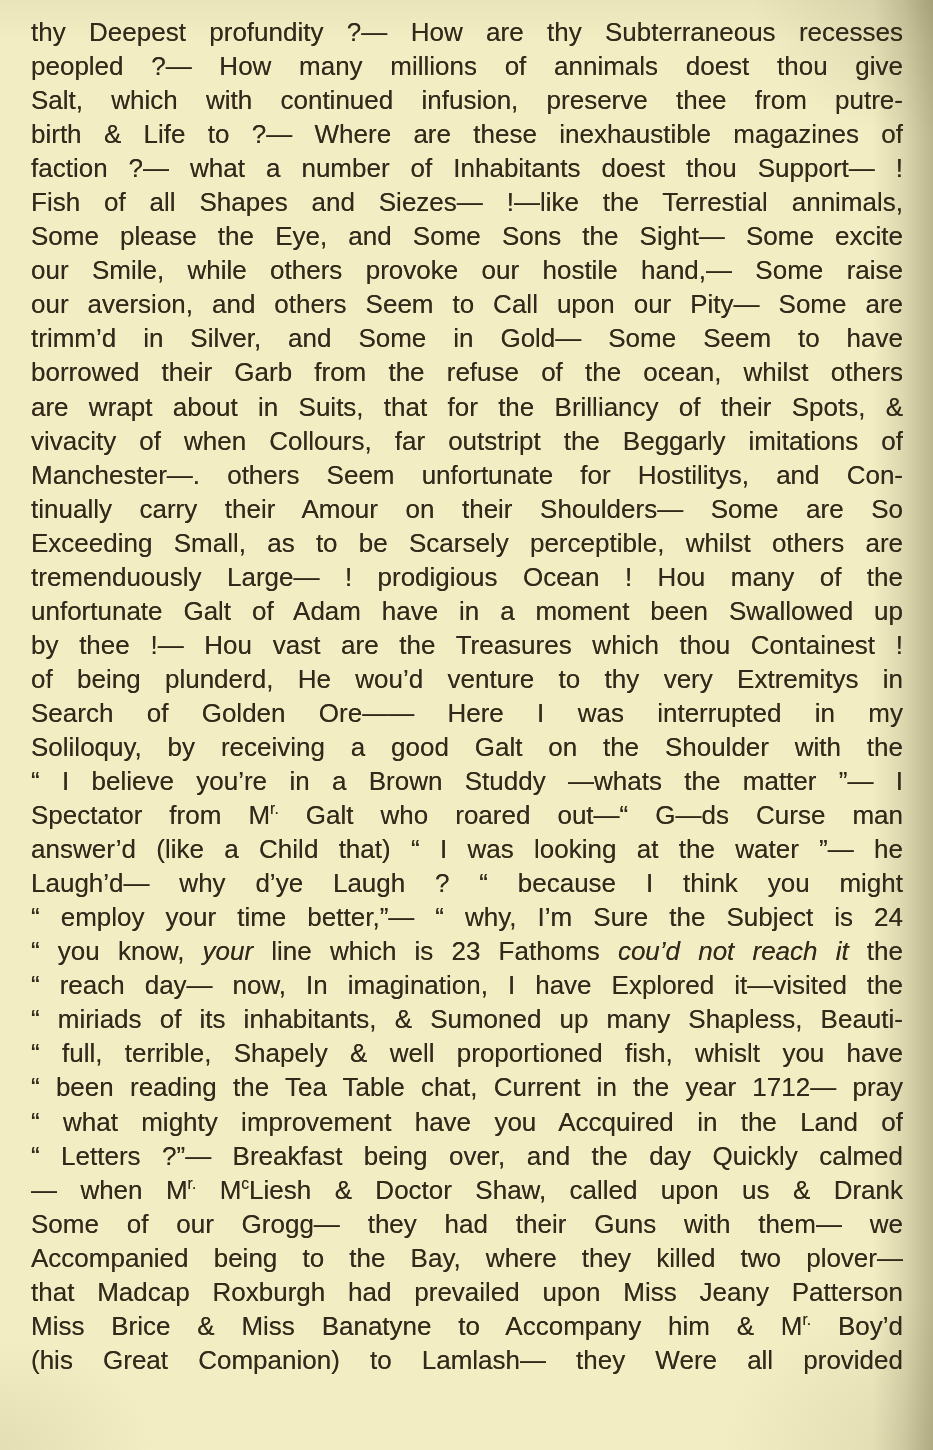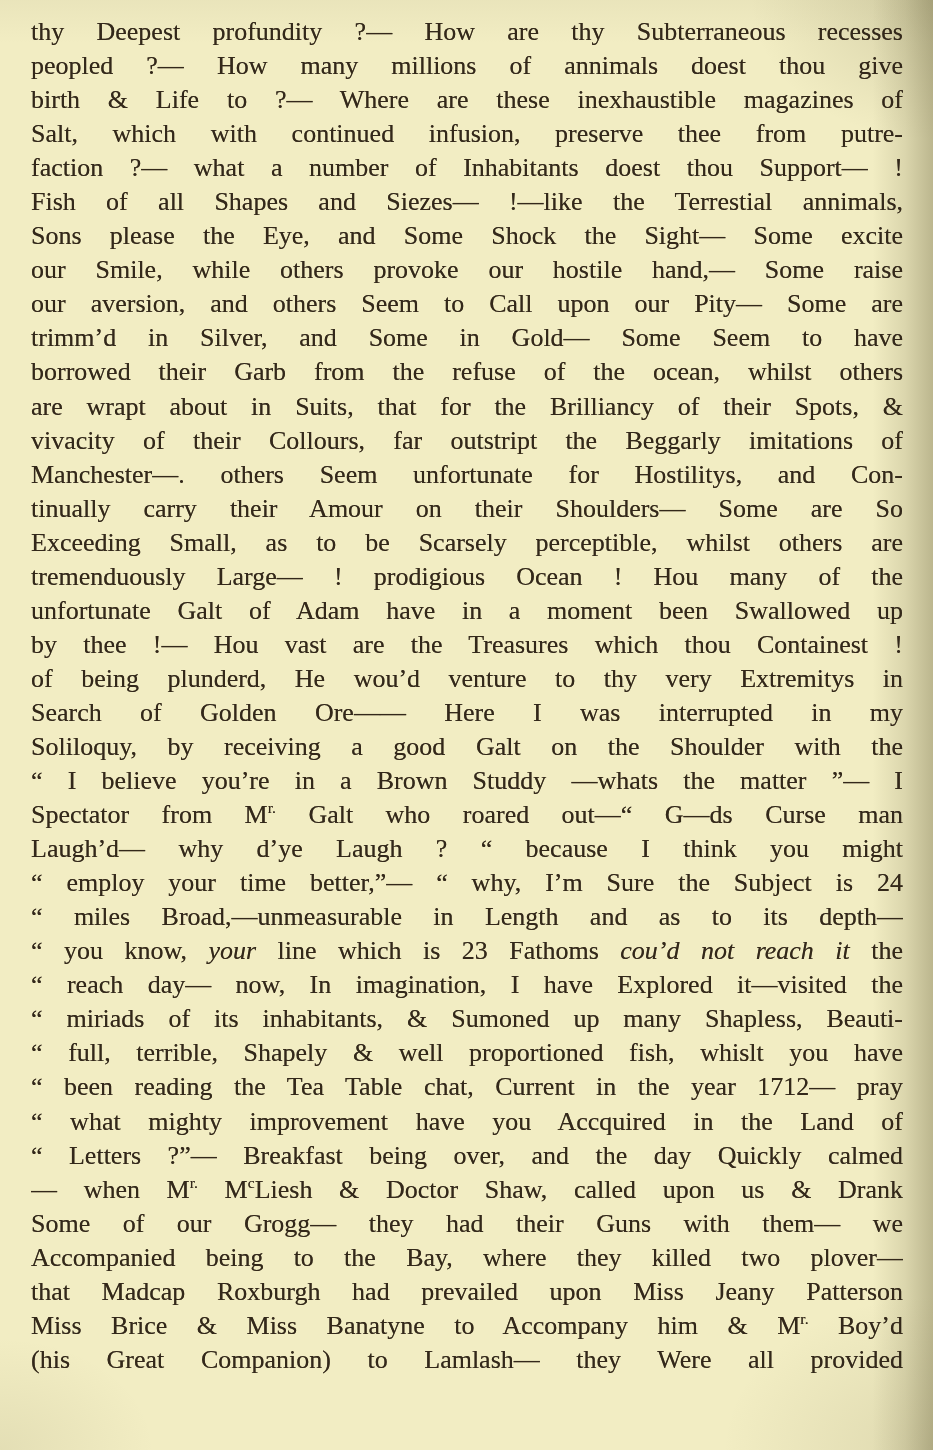--- a/index.html
+++ b/index.html
@@ -22,21 +22,21 @@
       radial-gradient(ellipse 220px 160px at 0% 100%, rgba(99,93,56,0.10), rgba(99,93,56,0) 70%),
       linear-gradient(to bottom, rgba(99,93,56,0.06) 0%, rgba(99,93,56,0) 3%);
     position: relative;
   }
   .page-text {
     position: absolute;
     left: 31px;
     right: 30px;
     top: 15px;
     color: var(--ink);
-    font-family: Liberation Serif, serif;
+    font-family: Liberation Sans, sans-serif;
     font-size: 26px;
   }
   .line {
     height: 34.05px;
     line-height: 34.05px;
     text-align: justify;
     text-align-last: justify;
     white-space: normal;
     overflow: hidden;
     text-shadow: 0 0 0.5px rgba(51, 40, 26, 0.65);
@@ -47,45 +47,45 @@
     font-size: 0.60em;
     line-height: 0;
   }
 </style>
 </head>
 <body>
 
 <div class="page-text">
     <div class="line"><span>thy Deepest profundity ?— How are thy Subterraneous recesses</span></div>
     <div class="line"><span>peopled ?— How many millions of annimals doest thou give</span></div>
+    <div class="line"><span>Salt, which with continued infusion, preserve thee from putre-</span></div>
     <div class="line"><span>birth &amp; Life to ?— Where are these inexhaustible magazines of</span></div>
-    <div class="line"><span>Salt, which with continued infusion, preserve thee from putre-</span></div>
     <div class="line"><span>faction ?— what a number of Inhabitants doest thou Support— !</span></div>
     <div class="line"><span>Fish of all Shapes and Siezes— !—like the Terrestial annimals,</span></div>
-    <div class="line"><span>Sons please the Eye, and Some Shock the Sight— Some excite</span></div>
+    <div class="line"><span>Some please the Eye, and Some Sons the Sight— Some excite</span></div>
     <div class="line"><span>our Smile, while others provoke our hostile hand,— Some raise</span></div>
     <div class="line"><span>our aversion, and others Seem to Call upon our Pity— Some are</span></div>
     <div class="line"><span>trimm’d in Silver, and Some in Gold— Some Seem to have</span></div>
     <div class="line"><span>borrowed their Garb from the refuse of the ocean, whilst others</span></div>
     <div class="line"><span>are wrapt about in Suits, that for the Brilliancy of their Spots, &amp;</span></div>
-    <div class="line"><span>vivacity of their Collours, far outstript the Beggarly imitations of</span></div>
+    <div class="line"><span>vivacity of when Collours, far outstript the Beggarly imitations of</span></div>
     <div class="line"><span>Manchester—. others Seem unfortunate for Hostilitys, and Con-</span></div>
     <div class="line"><span>tinually carry their Amour on their Shoulders— Some are So</span></div>
     <div class="line"><span>Exceeding Small, as to be Scarsely perceptible, whilst others are</span></div>
     <div class="line"><span>tremenduously Large— ! prodigious Ocean ! Hou many of the</span></div>
     <div class="line"><span>unfortunate Galt of Adam have in a moment been Swallowed up</span></div>
     <div class="line"><span>by thee !— Hou vast are the Treasures which thou Containest !</span></div>
     <div class="line"><span>of being plunderd, He wou’d venture to thy very Extremitys in</span></div>
     <div class="line"><span>Search of Golden Ore—— Here I was interrupted in my</span></div>
     <div class="line"><span>Soliloquy, by receiving a good Galt on the Shoulder with the</span></div>
     <div class="line"><span>“ I believe you’re in a Brown Studdy —whats the matter ”— I</span></div>
     <div class="line"><span>Spectator from M</span><span class="sup">r.</span><span> Galt who roared out—“ G—ds Curse man</span></div>
+    <div class="line"><span>answer’d (like a Child that) “ I was looking at the water ”— he</span></div>
     <div class="line"><span>Laugh’d— why d’ye Laugh ? “ because I think you might</span></div>
     <div class="line"><span>“ employ your time better,”— “ why, I’m Sure the Subject is 24</span></div>
-    <div class="line"><span>“ miles Broad,—unmeasurable in Length and as to its depth—</span></div>
     <div class="line"><span>“ you know, </span><span class="it">your</span><span> line which is 23 Fathoms </span><span class="it">cou’d not reach it</span><span> the</span></div>
     <div class="line"><span>“ reach day— now, In imagination, I have Explored it—visited the</span></div>
     <div class="line"><span>“ miriads of its inhabitants, &amp; Sumoned up many Shapless, Beauti-</span></div>
     <div class="line"><span>“ full, terrible, Shapely &amp; well proportioned fish, whislt you have</span></div>
     <div class="line"><span>“ been reading the Tea Table chat, Current in the year 1712— pray</span></div>
     <div class="line"><span>“ what mighty improvement have you Accquired in the Land of</span></div>
     <div class="line"><span>“ Letters ?”— Breakfast being over, and the day Quickly calmed</span></div>
     <div class="line"><span>— when M</span><span class="sup">r.</span><span> M</span><span class="sup">c</span><span>Liesh &amp; Doctor Shaw, called upon us &amp; Drank</span></div>
     <div class="line"><span>Some of our Grogg— they had their Guns with them— we</span></div>
     <div class="line"><span>Accompanied being to the Bay, where they killed two plover—</span></div>

